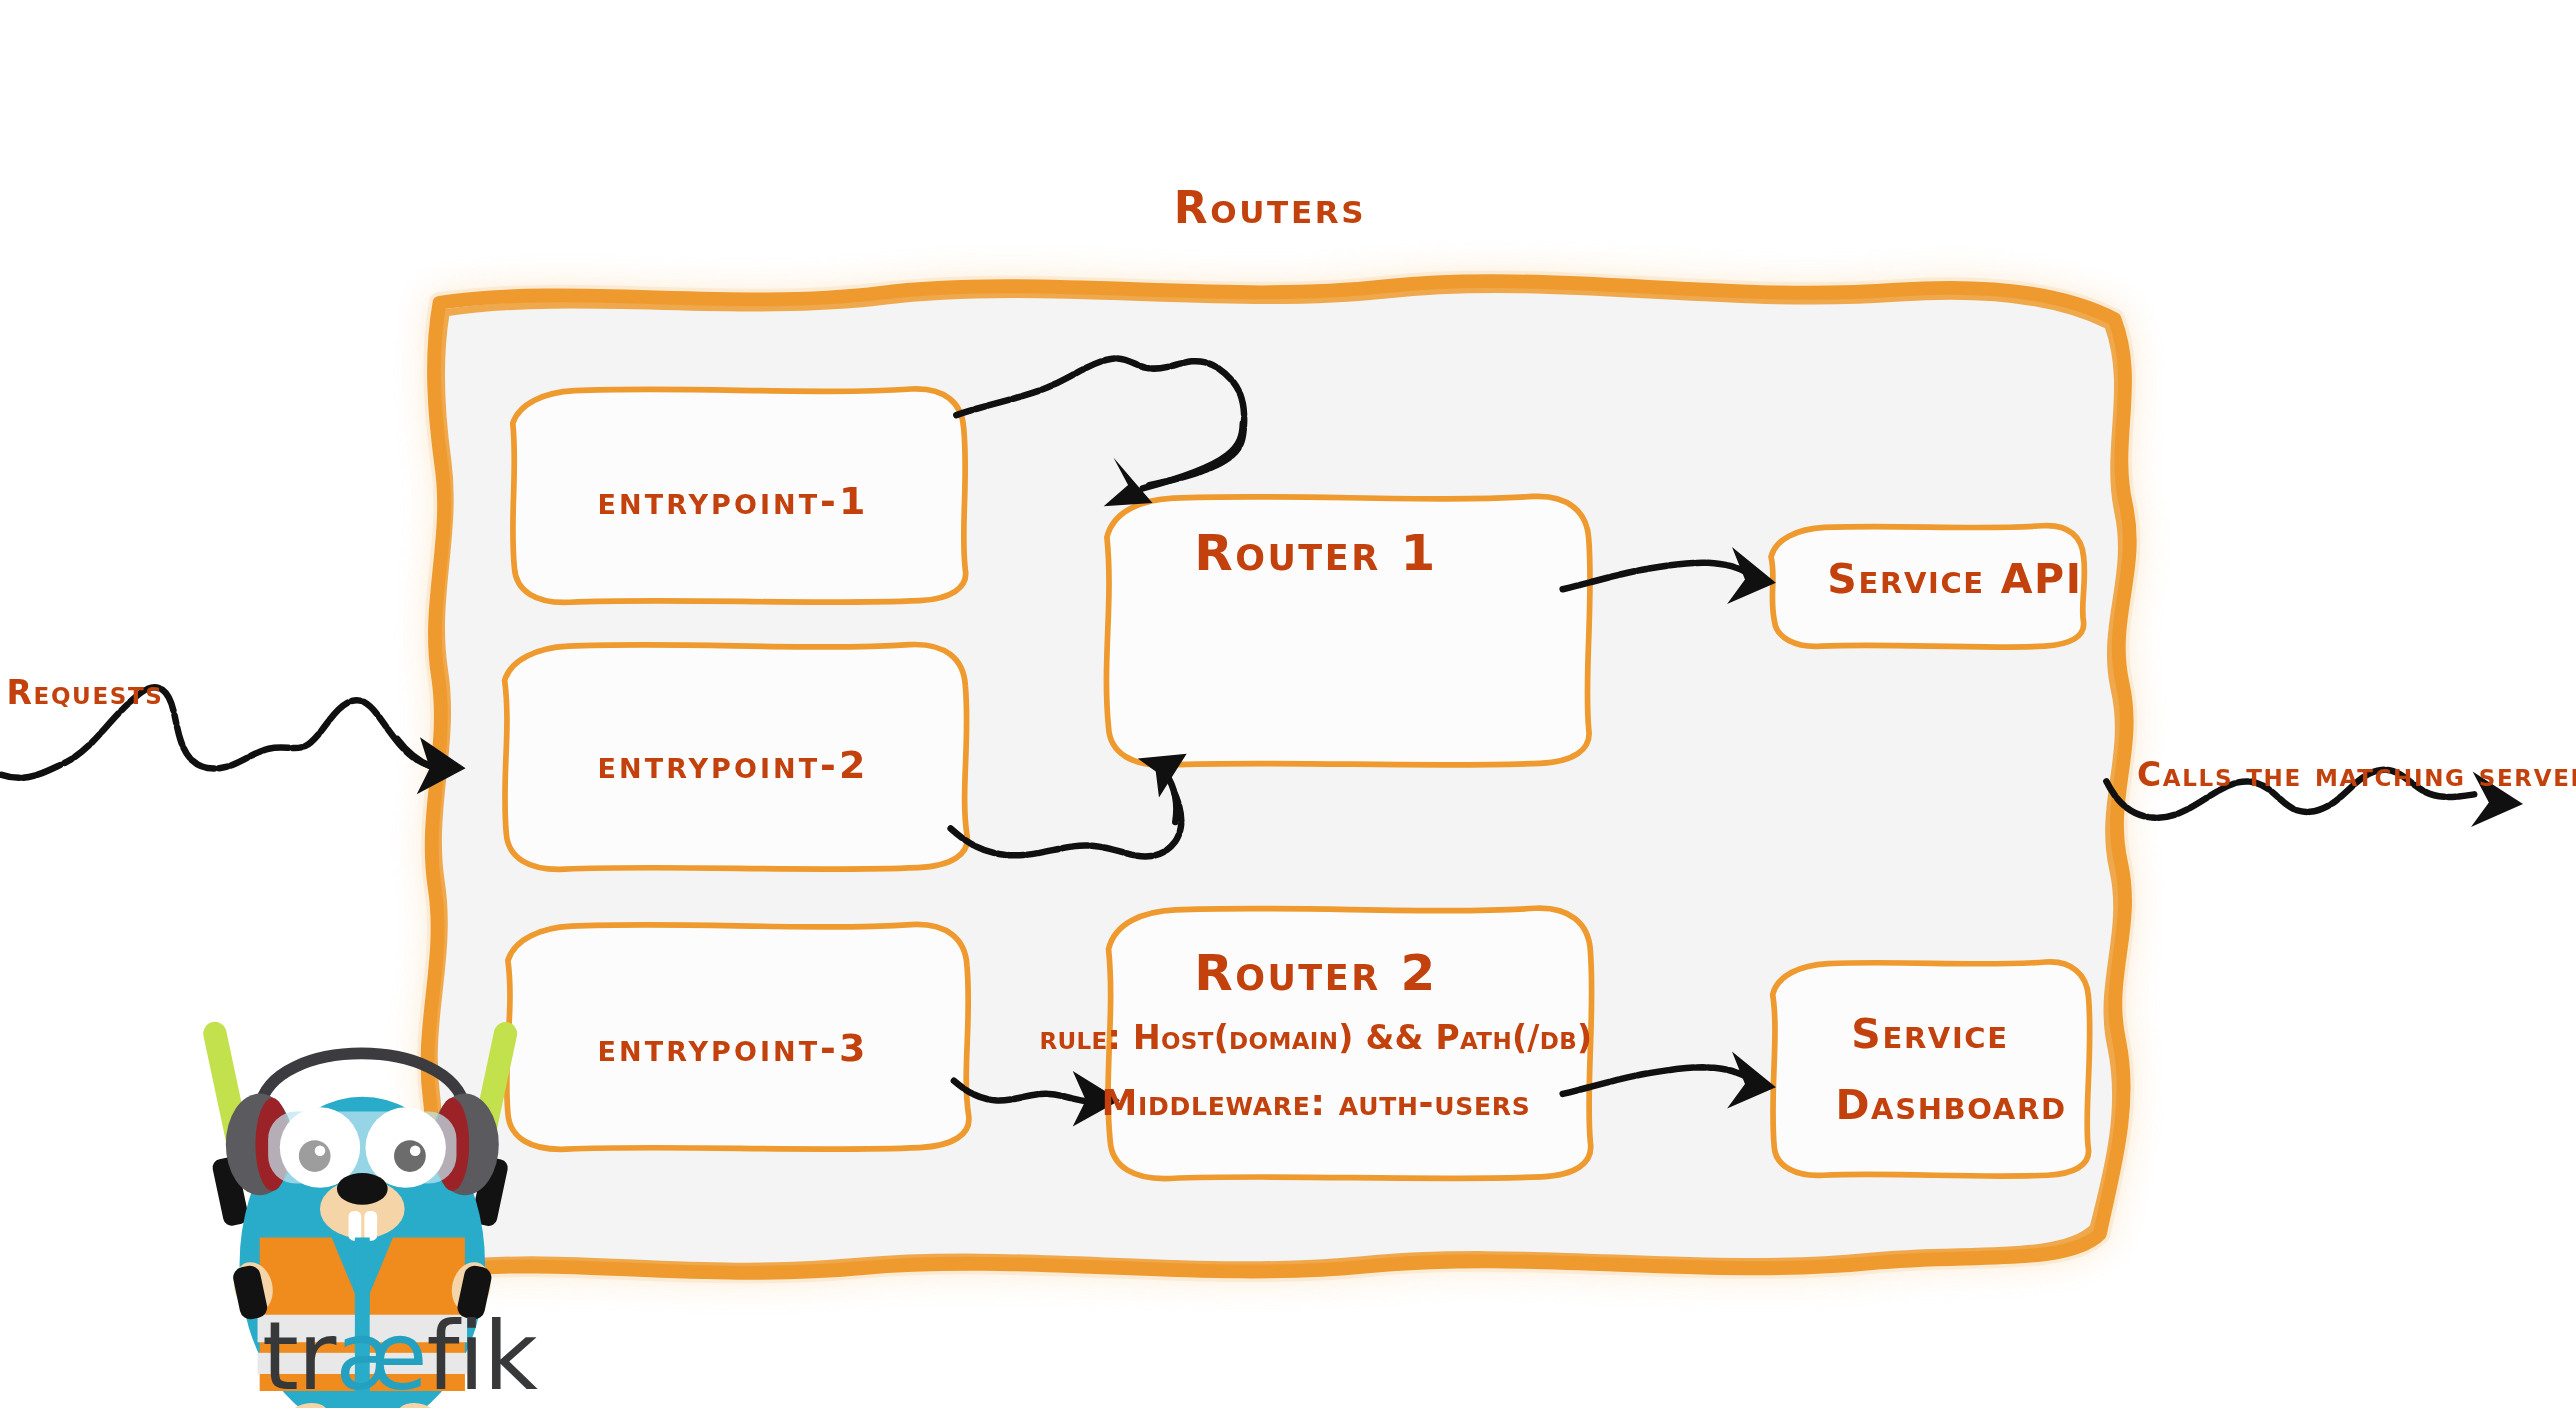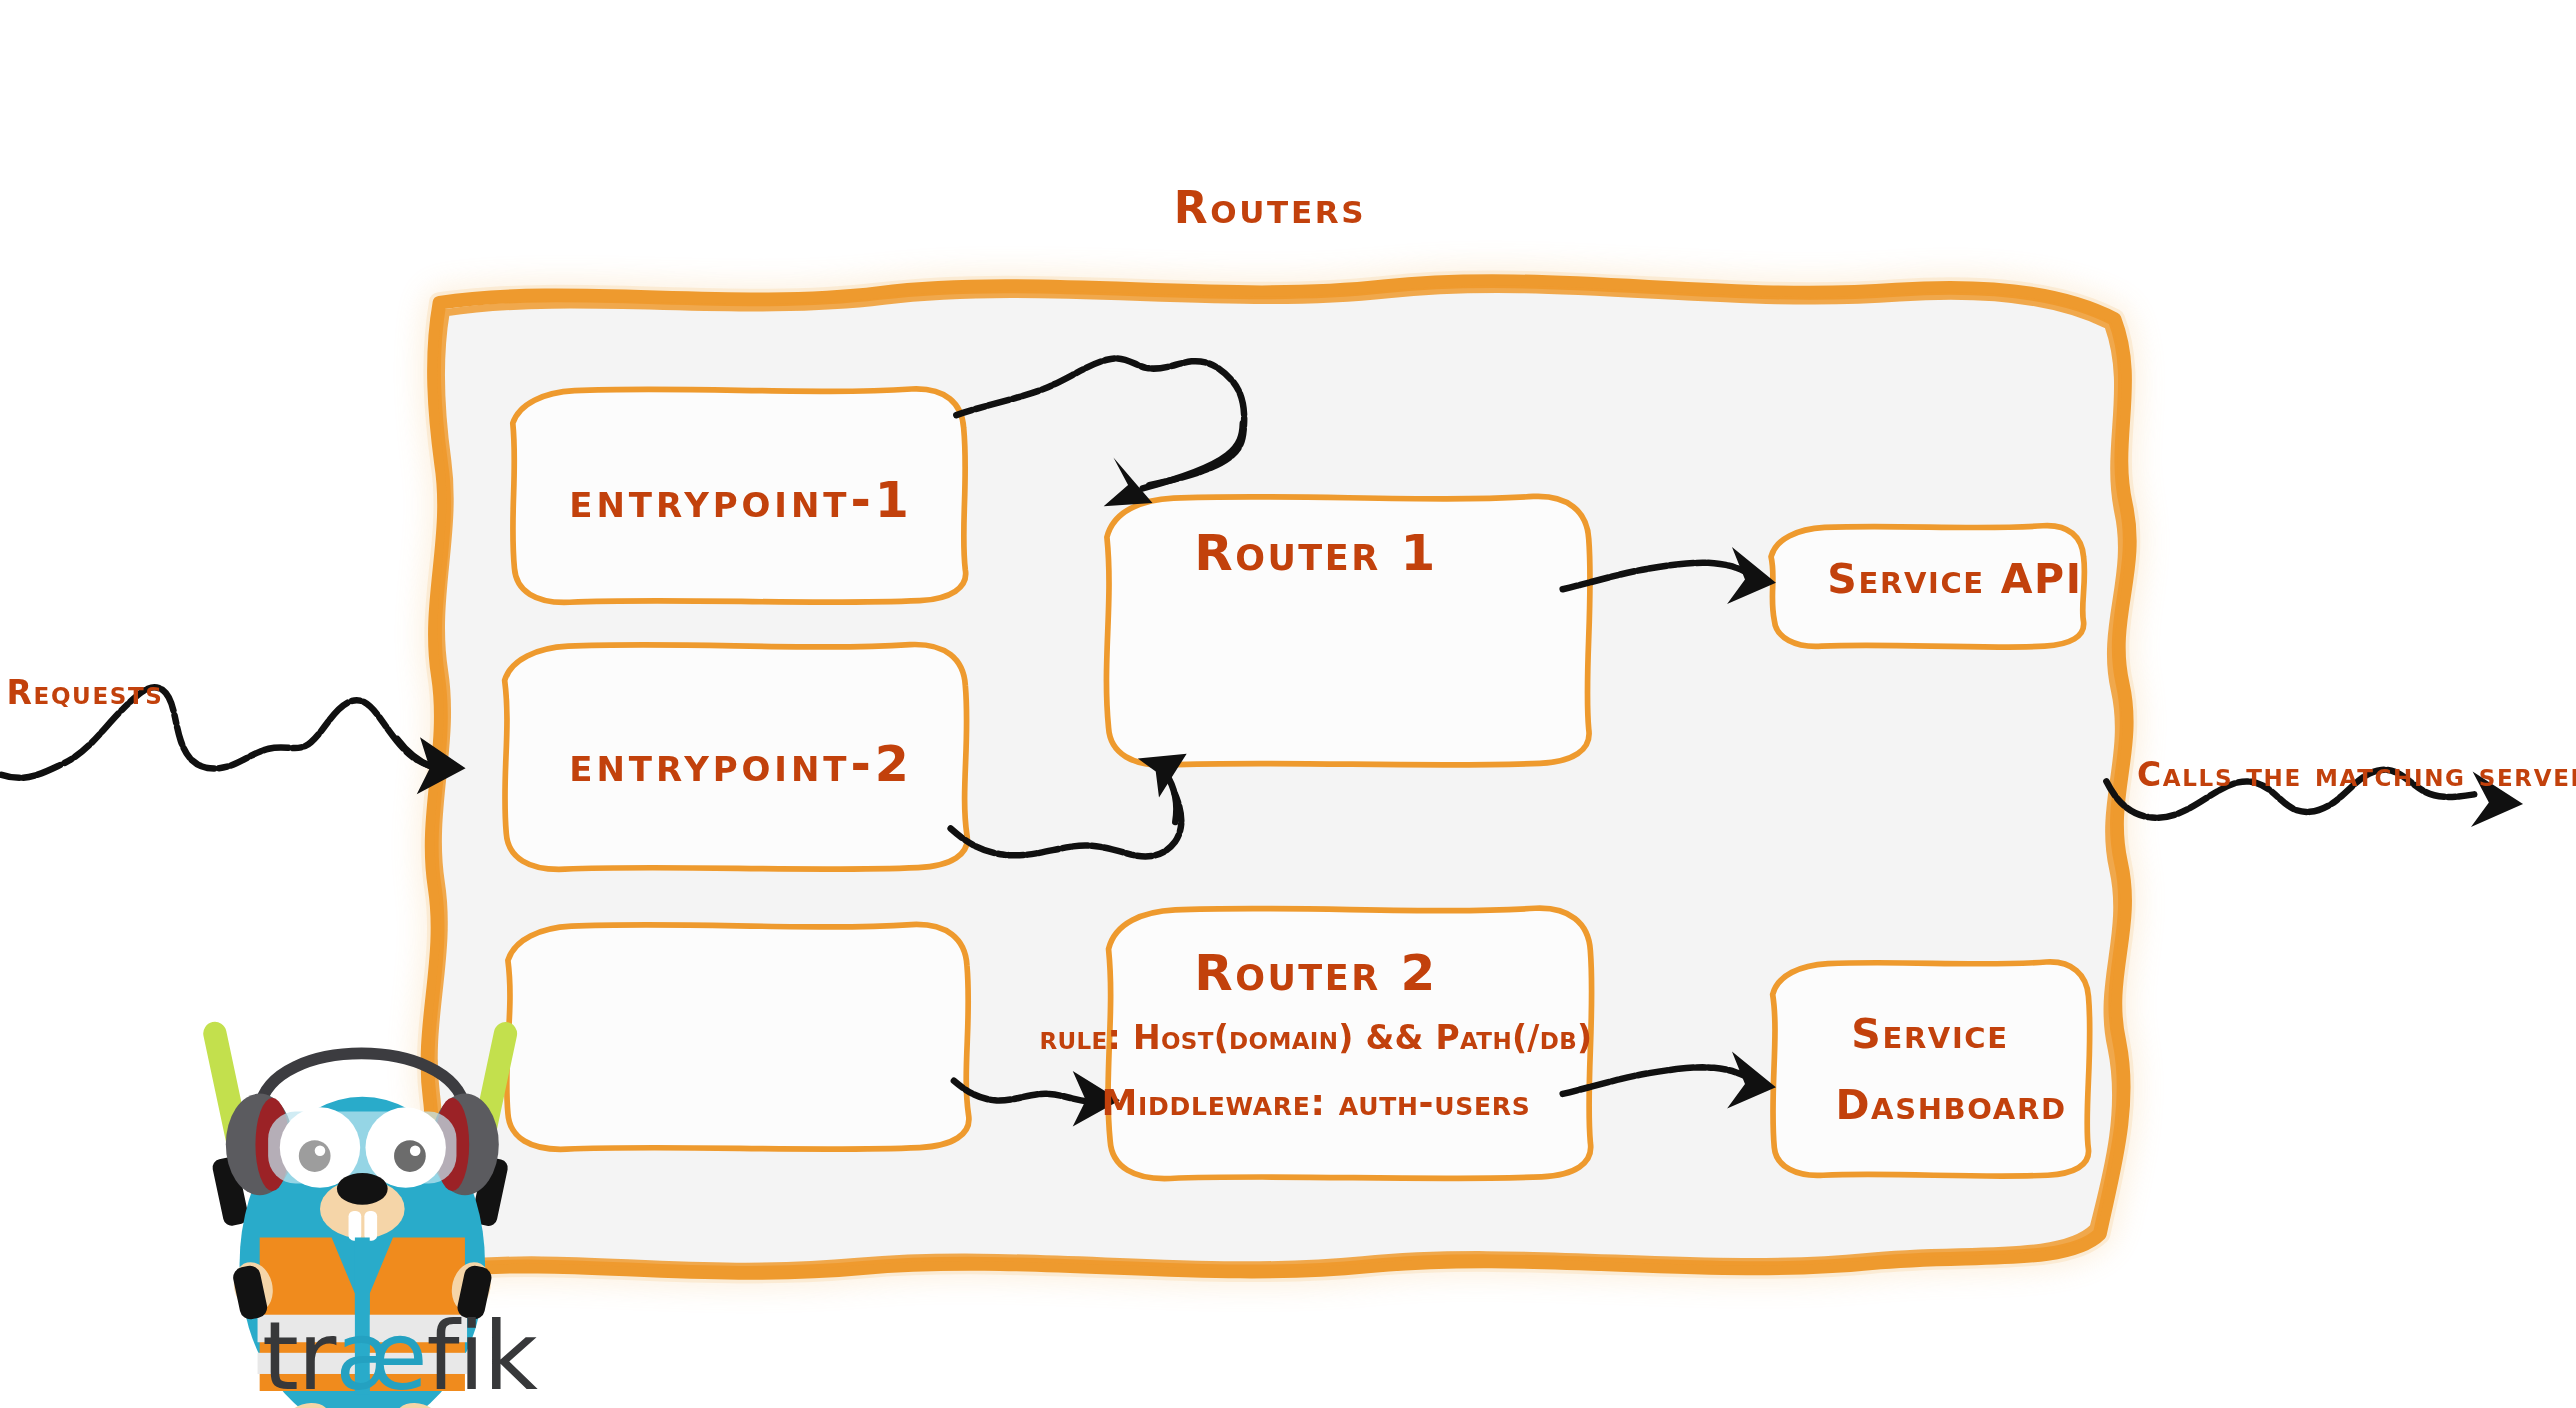--- a/index.html
+++ b/index.html
@@ -42,21 +42,21 @@
     transform: translateY(-50%);
     text-align: left;
     line-height: 1.18;
   }
   
   #diagram-title {
     font-size: 44px;
     letter-spacing: 0.06em;
   }
   
-  .ep-label   { font-size: 49px; letter-spacing: 0.08em; margin-left: 8px; }
+  .ep-label   { font-size: 38px; letter-spacing: 0.08em; }
   .router-title { font-size: 50px; letter-spacing: 0.05em; }
   .router-line  { font-size: 36px; letter-spacing: 0.02em; }
   .router-line-sm { font-size: 33px; letter-spacing: 0.01em; }
   .svc-label  { font-size: 41px; letter-spacing: 0.04em; margin-left: 42px; }
   .edge-label { font-size: 33px; letter-spacing: 0.05em; }
   
   #traefik-wordmark {
     position: absolute;
     left: 262px;
     top: 1310px;
@@ -385,20 +385,21 @@
       <ellipse cx="230" cy="232" rx="18" ry="24" fill="#F5D5A8" transform="rotate(14 230 232)"></ellipse>
       <rect x="8" y="212" width="26" height="50" rx="10" fill="#121212" transform="rotate(-12 21 237)"></rect>
       <rect x="220" y="212" width="26" height="50" rx="10" fill="#121212" transform="rotate(12 233 237)"></rect>
     </g>
   </svg>
 
   <div class="txt hand" id="diagram-title" style="left:1270px; top:208px;">Routers</div>
 
   <div class="txt hand ep-label" style="left:733px; top:501px;">entrypoint-1</div>
   <div class="txt hand ep-label" style="left:733px; top:765px;">entrypoint-2</div>
+  <div class="txt hand ep-label" style="left:733px; top:1048px;">entrypoint-3</div>
 
   <div class="txt hand router-title" style="left:1316px; top:553px;">Router 1</div>
 
   <div class="txt hand router-title" style="left:1316px; top:973px;">Router 2</div>
   <div class="txt hand router-line" style="left:1316px; top:1103px;">Middleware: auth-users</div>
   <div class="txt hand router-line-sm" style="left:1316px; top:1038px;">rule: Host(domain) &amp;&amp; Path(/db)</div>
 
   <div class="txt hand svc-label" style="left:1913px; top:579px;">Service API</div>
   <div class="txt hand svc-label" style="left:1888px; top:1034px;">Service</div>
   <div class="txt hand svc-label" style="left:1909px; top:1105px;">Dashboard</div>

